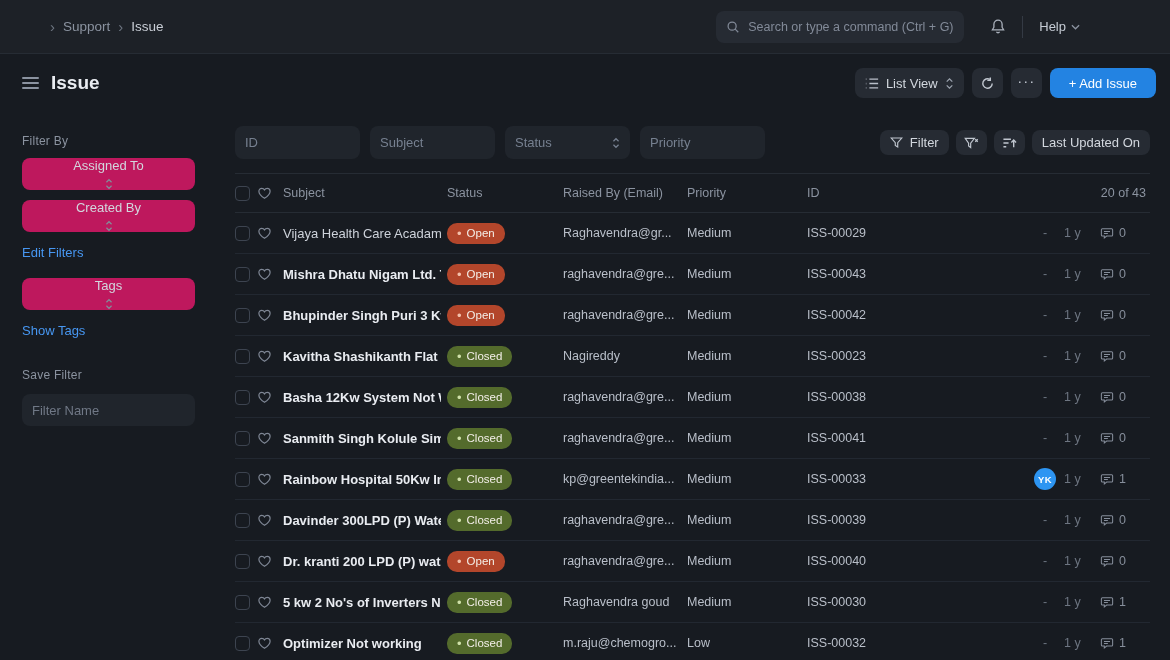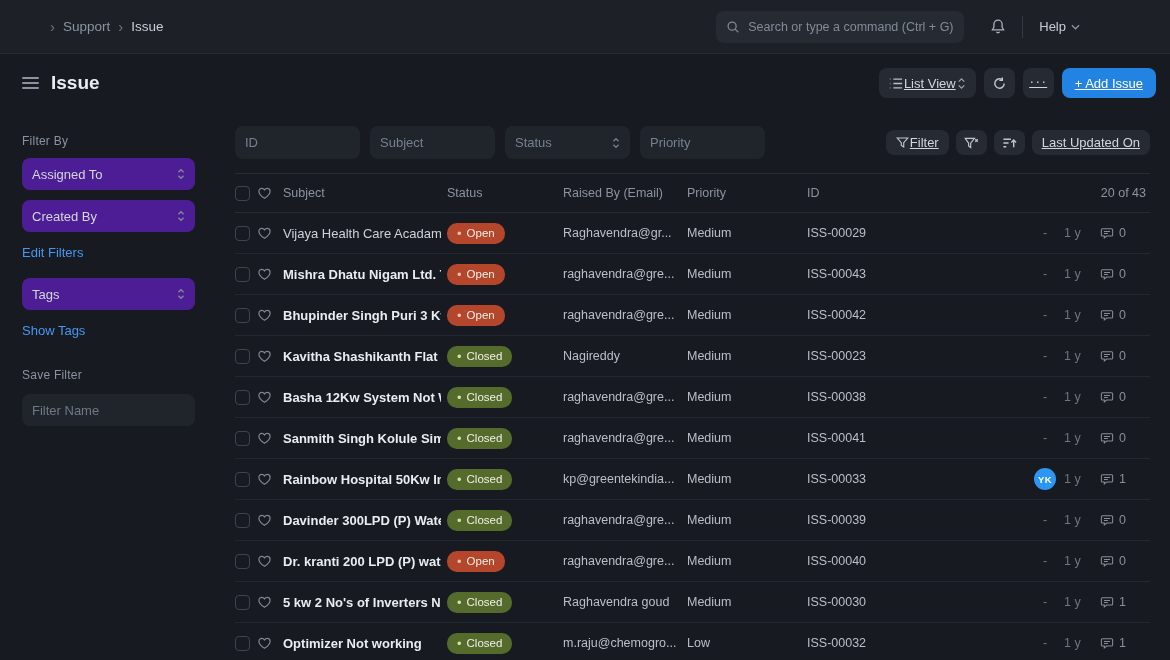--- a/index.html
+++ b/index.html
@@ -27,33 +27,33 @@
   .nav-divider{width:1px;height:22px;background:#343a44;margin:0 16px;}
   .help{display:flex;align-items:center;gap:5px;color:#c6ccd5;font-size:13px;}
 
   
   .page-head{height:58px;display:flex;align-items:center;padding:0 14px 0 22px;}
   .burger{width:17px;display:flex;flex-direction:column;gap:3.5px;padding:2px 0;cursor:pointer;}
   .burger i{display:block;height:1.8px;background:#8b93a0;border-radius:1px;}
   .page-title{font-size:19px;font-weight:700;color:var(--text-bright);margin-left:12px;}
   .head-actions{margin-left:auto;display:flex;align-items:center;gap:8px;}
   .btn{height:30px;background:var(--panel);border:none;border-radius:8px;color:#d2d7de;
-       font-family:inherit;font-size:13px;display:inline-flex;align-items:center;gap:1px;
-       padding:0 10px;cursor:pointer;text-decoration:underline;}
+       font-family:inherit;font-size:13px;display:inline-flex;align-items:center;gap:7px;
+       padding:0 10px;cursor:pointer;}
   .btn.icon-only{width:31px;justify-content:center;padding:0;}
-  .btn-primary{background:var(--accent);color:#fff;font-weight:400;padding:0 13px;}
+  .btn-primary{background:var(--accent);color:#fff;font-weight:400;padding:0 19px;}
   .dots{font-size:15px;letter-spacing:1px;color:#bfc5cе;color:#bfc5ce;padding-bottom:6px;}
 
   
   .content{display:flex;height:546px;}
   .sidebar{width:215px;flex:0 0 215px;padding:22px 20px 0 22px;}
   .side-label{font-size:12px;color:var(--muted);letter-spacing:.02em;}
-  .side-select{margin-top:10px;height:32px;background:#4c1d95;border-radius:8px;display:flex;
+  .side-select{margin-top:10px;height:32px;background:#be185d;border-radius:8px;display:flex;
                align-items:center;justify-content:space-between;padding:0 10px;color:#d3d7de;
-               font-size:13px;cursor:pointer;}
+               font-size:13px;cursor:pointer;flex-direction:column;}
   .side-link{margin-top:13px;color:var(--link);font-size:13px;cursor:pointer;width:max-content;}
   .mt18{margin-top:18px;}
   .mt28{margin-top:30px;}
   .side-input{margin-top:12px;width:100%;height:32px;background:var(--input);border:none;
               border-radius:8px;padding:0 10px;color:#f0abfc;font-family:inherit;font-size:13px;}
   .side-input::placeholder{color:#707886;}
 
   .main{flex:1;padding:14px 20px 0 20px;min-width:0;}
 
   

